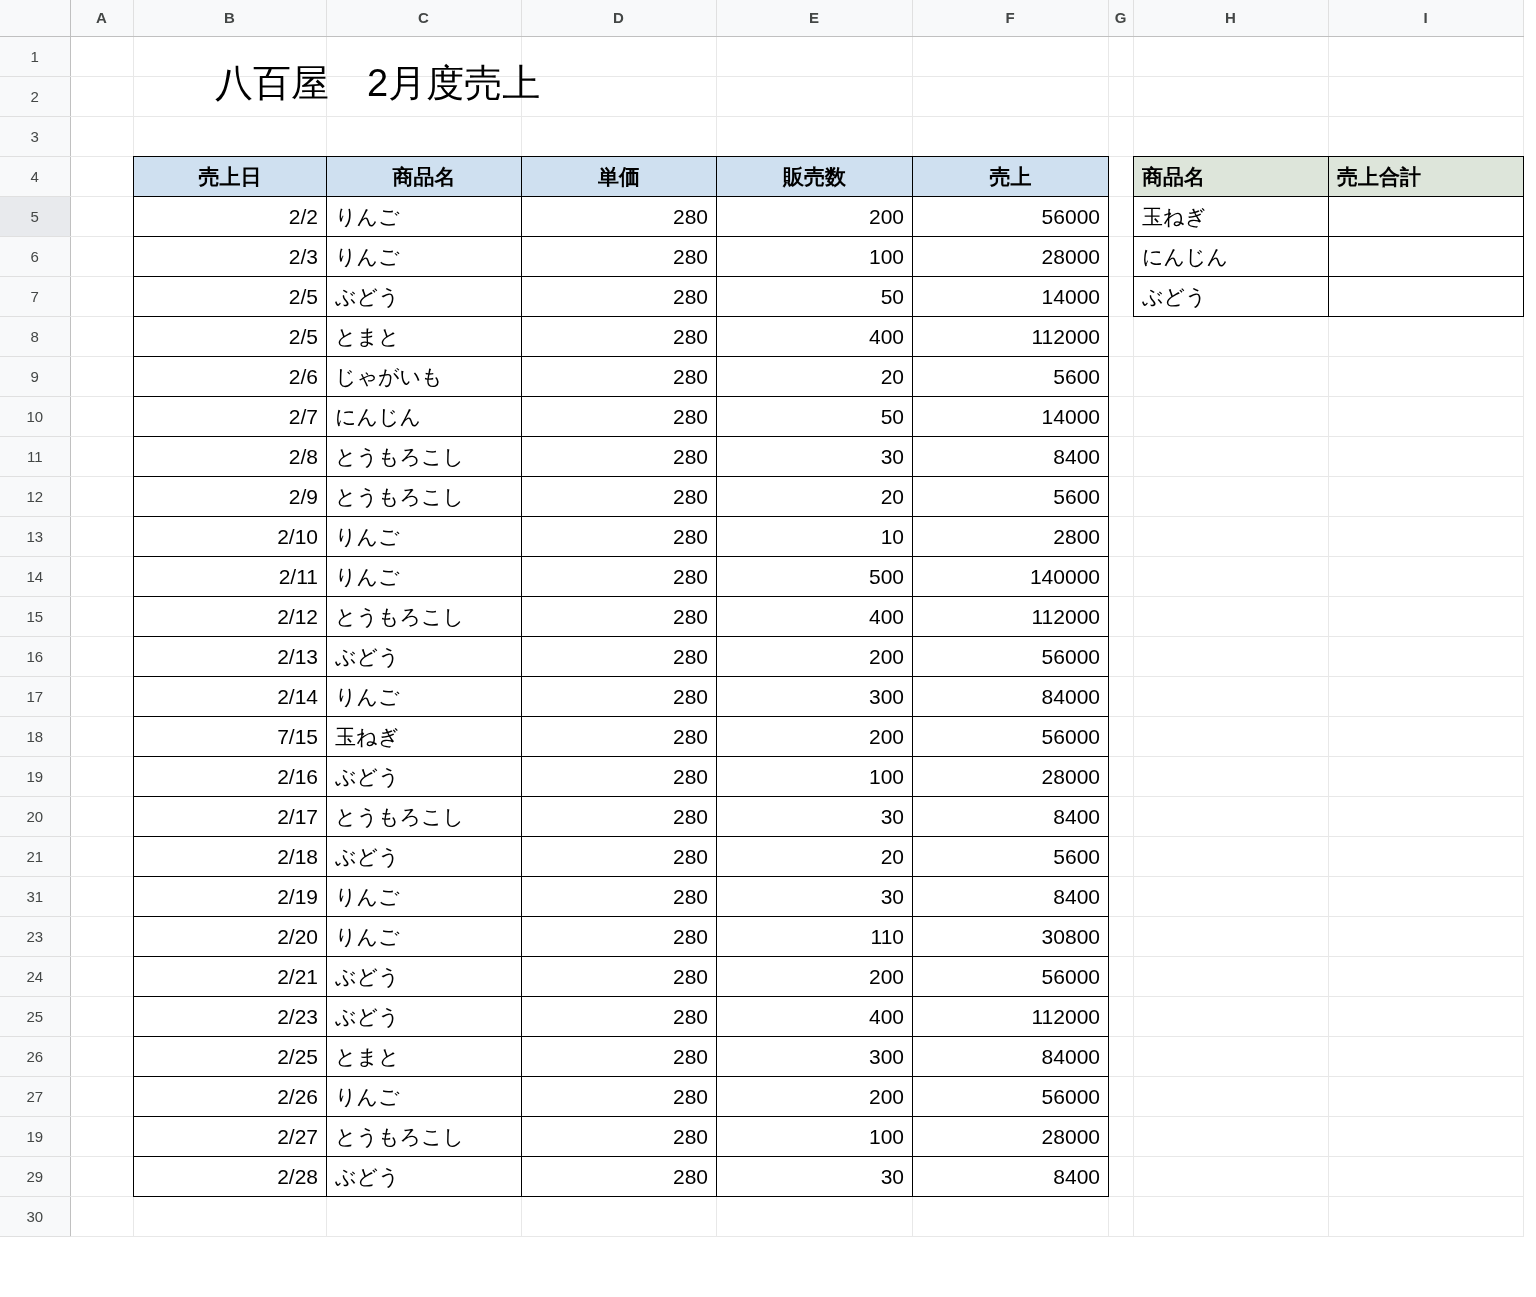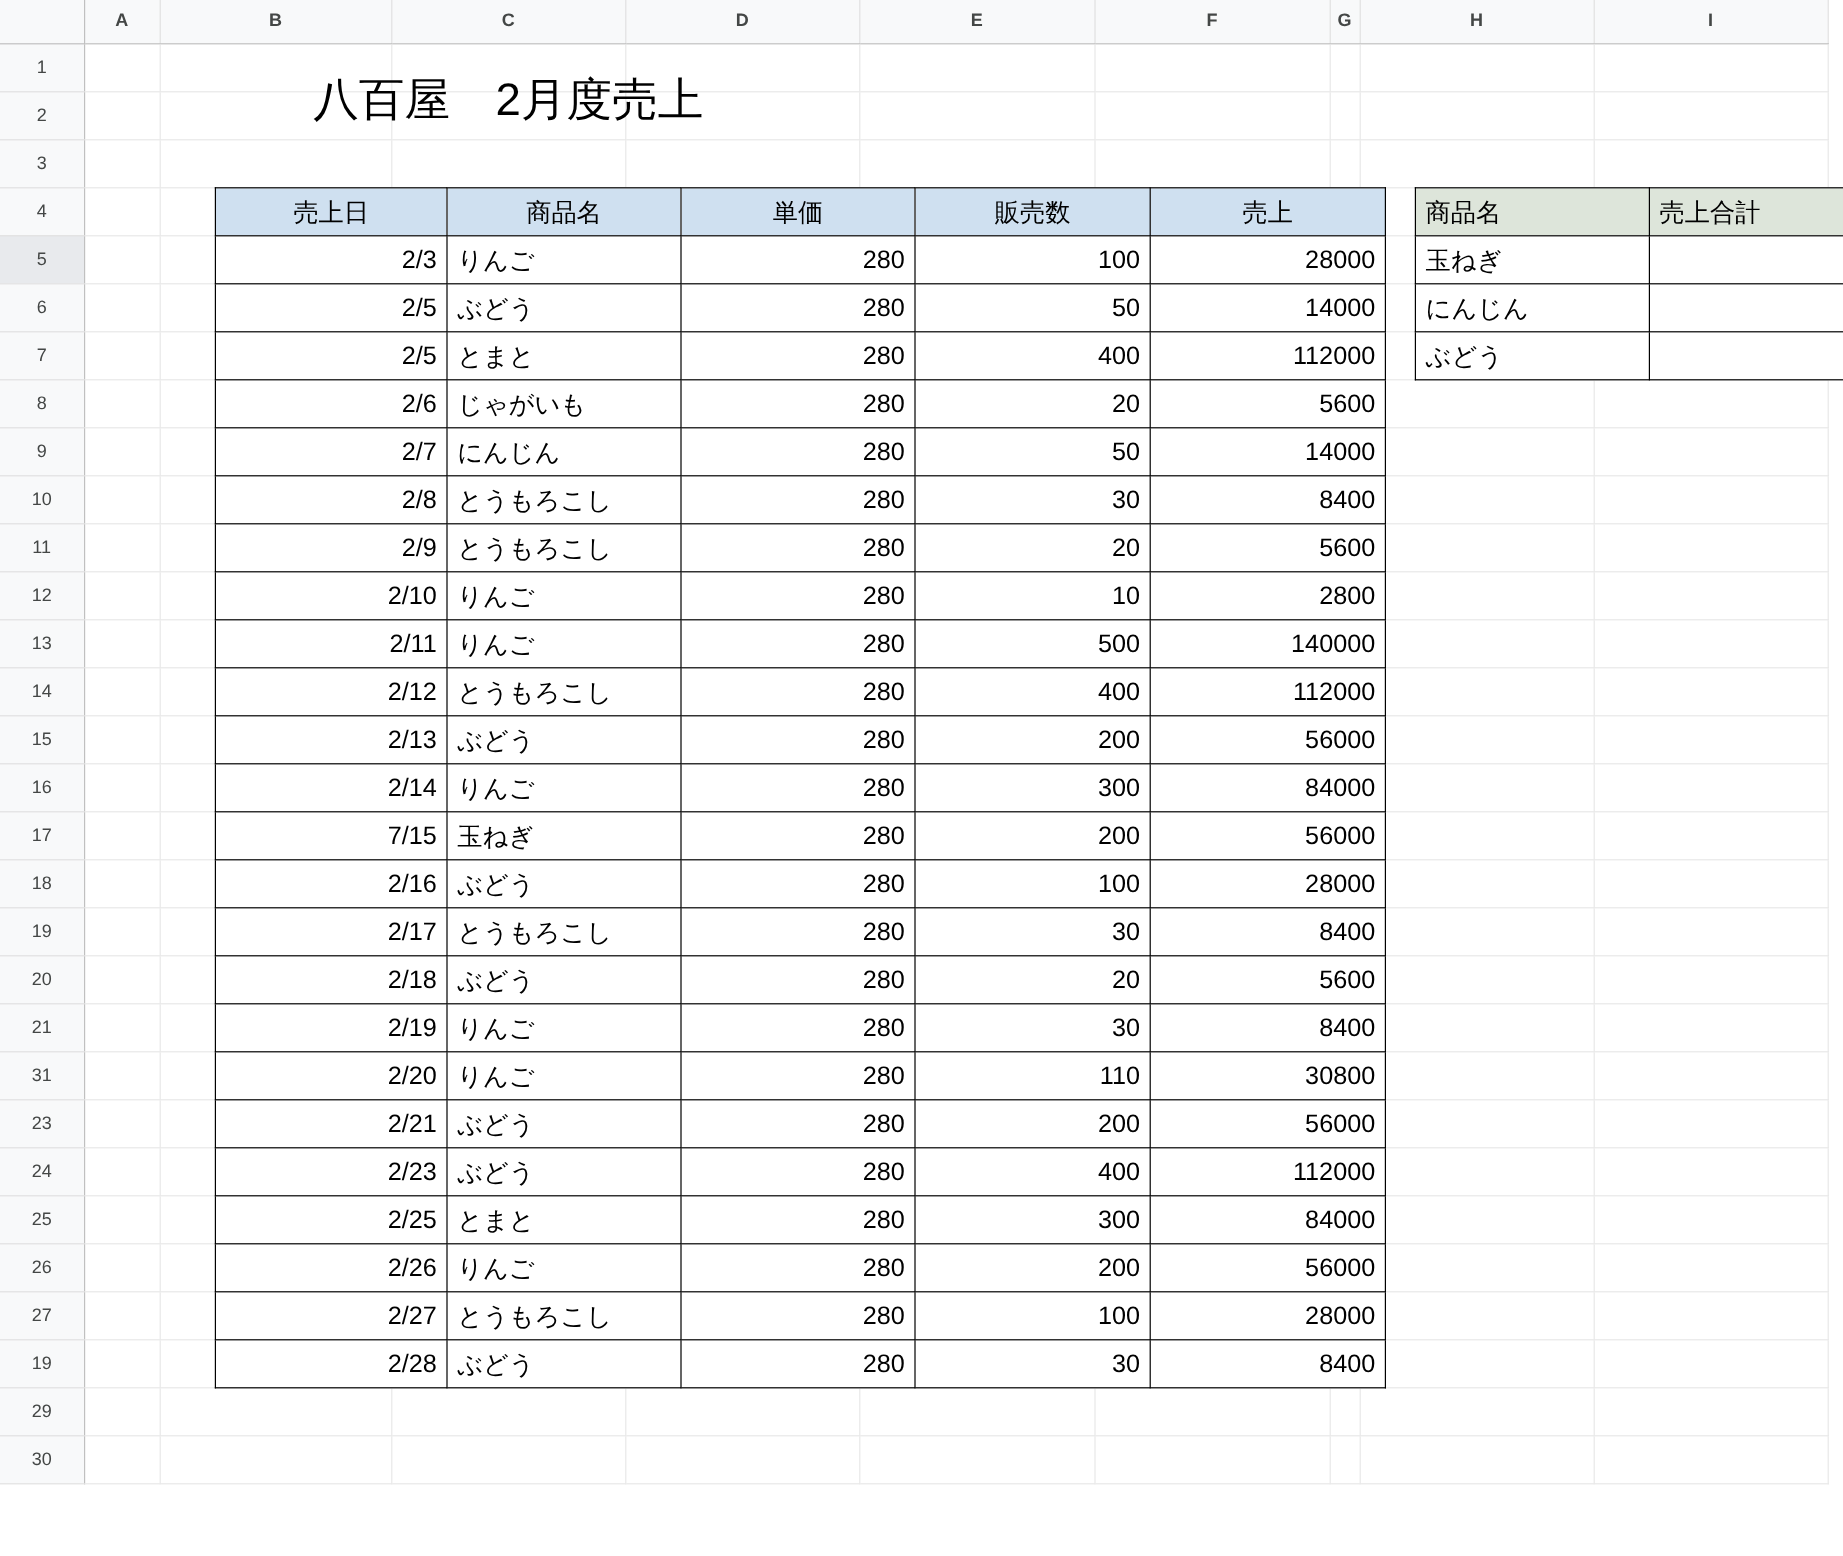--- a/index.html
+++ b/index.html
@@ -61,21 +61,20 @@
     padding: 0;
     overflow: hidden;
   }
   
   .layer {
     position: absolute;
     top: 0; left: 0;
     width: 1244px;
     height: 1297px;
     pointer-events: none;
-    margin-left: 46px;
   }
   .layer > * { pointer-events: auto; }
 
   .title {
     position: absolute;
     left: 215px;
     top: 58px;
     font-size: 38px;
     color: #000;
     white-space: nowrap;
@@ -94,20 +93,21 @@
     color: #000;
     padding: 0 8px;
     box-sizing: border-box;
     font-weight: normal;
     overflow: hidden;
     white-space: nowrap;
   }
   .dtable th {
     background: #cfe0f0;
     text-align: center;
+    font-weight: bold;
   }
   .sum-table th { background: #dde5da; text-align: left; }
   .num { text-align: right; }
   .txt { text-align: left; }
 </style>
 </head>
 <body>
 
 <div id="sheet">
 
@@ -517,20 +517,27 @@
           <tr>
             <th>売上日</th>
             <th>商品名</th>
             <th>単価</th>
             <th>販売数</th>
             <th>売上</th>
           </tr>
         </thead>
         <tbody>
           <tr>
+            <td class="num">2/2</td>
+            <td class="txt">りんご</td>
+            <td class="num">280</td>
+            <td class="num">200</td>
+            <td class="num">56000</td>
+          </tr>
+          <tr>
             <td class="num">2/3</td>
             <td class="txt">りんご</td>
             <td class="num">280</td>
             <td class="num">100</td>
             <td class="num">28000</td>
           </tr>
           <tr>
             <td class="num">2/5</td>
             <td class="txt">ぶどう</td>
             <td class="num">280</td>

